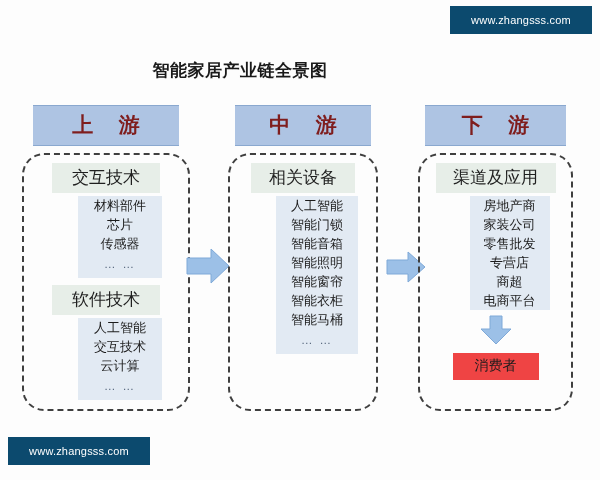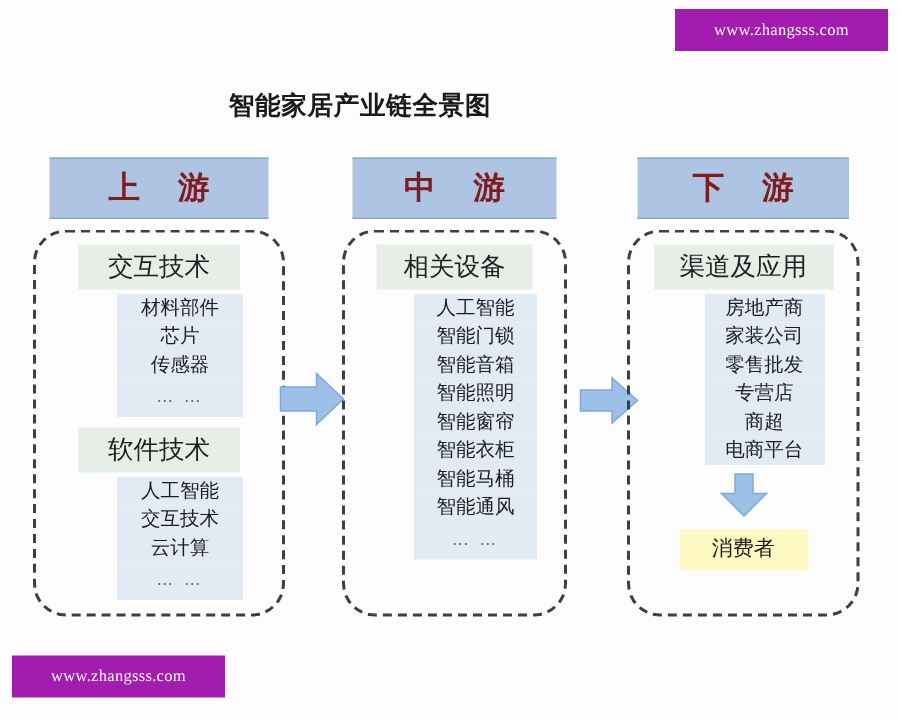--- a/index.html
+++ b/index.html
@@ -17,28 +17,28 @@
   #canvas {
     position: relative;
     width: 600px;
     height: 480px;
     background: #fdfdfd;
   }
 
   
   .watermark {
     position: absolute;
-    background: #a21caf;
+    background: #0c4a6e;
     color: #ffffff;
     font-size: 11px;
     letter-spacing: 0.2px;
     display: flex;
     align-items: center;
     justify-content: center;
-    font-family: Liberation Serif, serif;
+    font-family: Liberation Sans, sans-serif;
   }
   #wm-top {
     left: 450px;
     top: 6px;
     width: 142px;
     height: 28px;
   }
   #wm-bottom {
     left: 8px;
     top: 437px;
@@ -140,21 +140,21 @@
     color: #9cc0e7;
   }
   #arrow-1 { left: 186px; top: 247px; }
   #arrow-2 { left: 386px; top: 250px; }
 
   .arrow-down-wrap {
     text-align: center;
     margin-top: 5px;
   }
   .consumer-box {
-    background: #fef9c3;
+    background: #ef4444;
     color: #1c1c1c;
     font-size: 14px;
     text-align: center;
     padding: 4px 0 5px 0;
     width: 86px;
     margin: 4px auto 0 auto;
   }
 </style>
 </head>
 <body>
@@ -202,21 +202,20 @@
 
       <div class="group-title">相关设备</div>
       <div class="item-stack">
         <div class="item">人工智能</div>
         <div class="item">智能门锁</div>
         <div class="item">智能音箱</div>
         <div class="item">智能照明</div>
         <div class="item">智能窗帘</div>
         <div class="item">智能衣柜</div>
         <div class="item">智能马桶</div>
-        <div class="item">智能通风</div>
         <div class="item ellipsis">… …</div>
       </div>
 
     </div>
   </div>
 
   <div class="arrow-right" id="arrow-2">
     <svg width="40" height="34" viewBox="0 0 40 34" aria-hidden="true">
       <polygon points="1,10 22,10 22,2 39,17 22,32 22,24 1,24" fill="#9cc0e7" stroke="#7fa9d8" stroke-width="1"></polygon>
     </svg>

